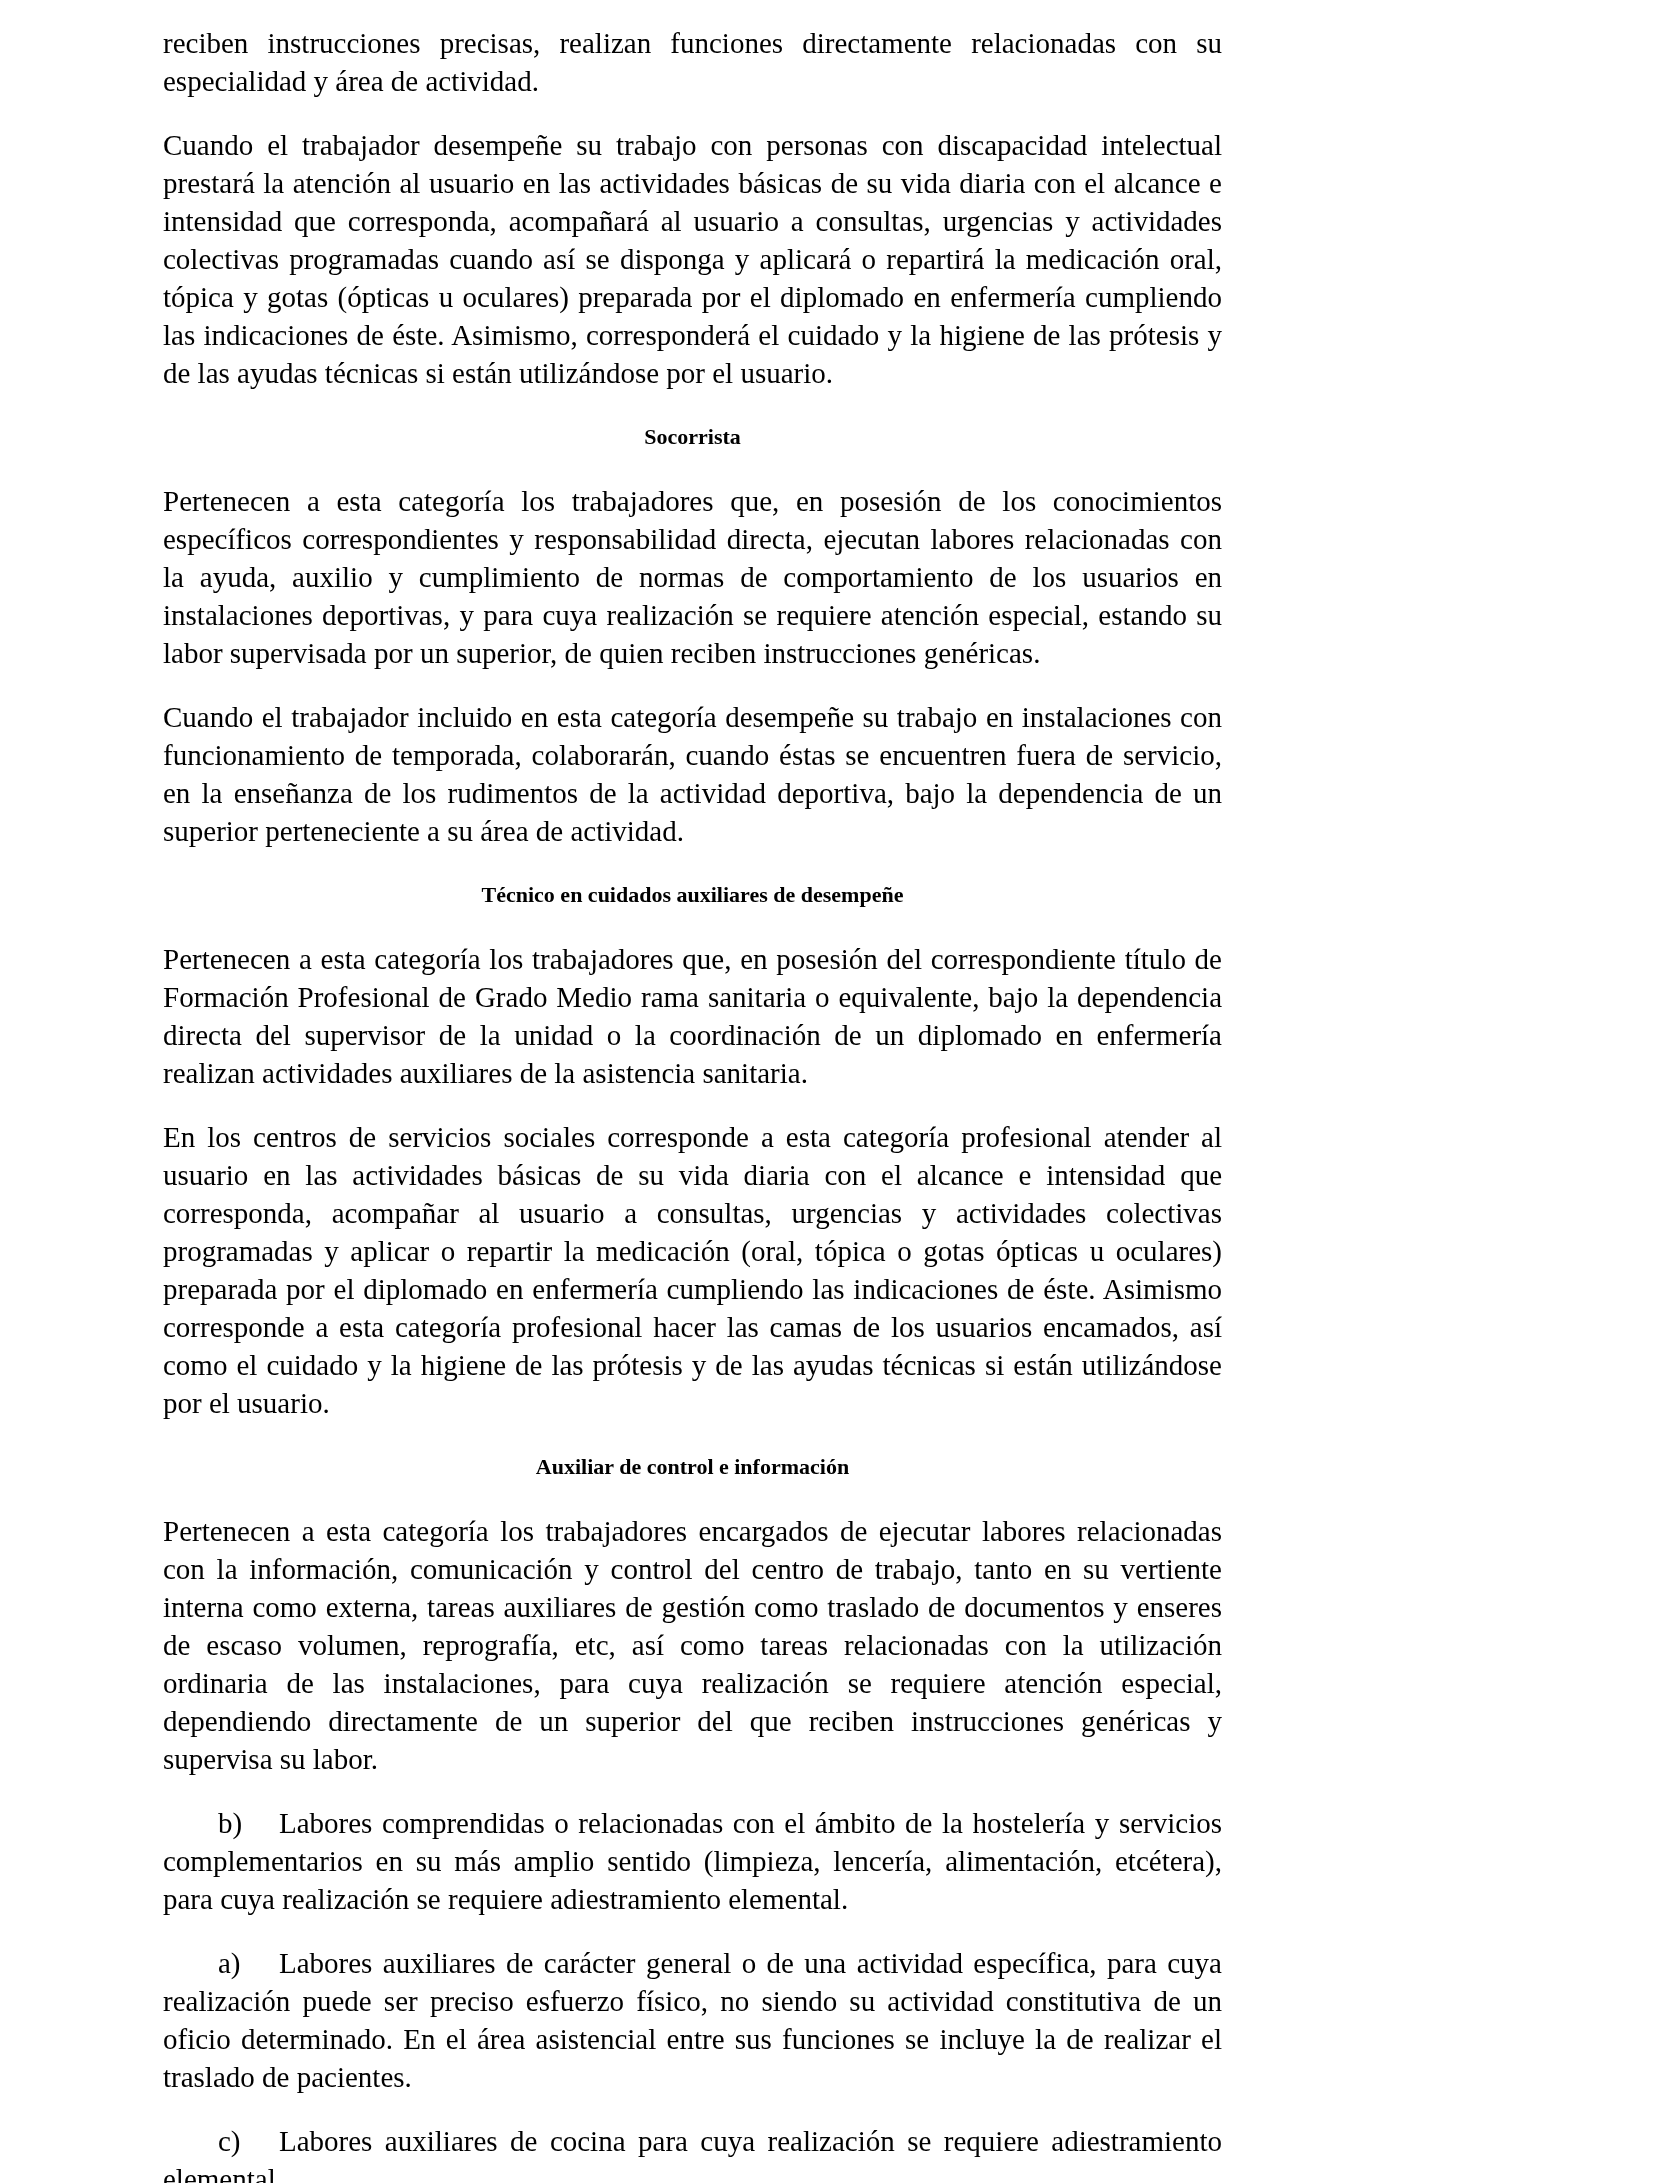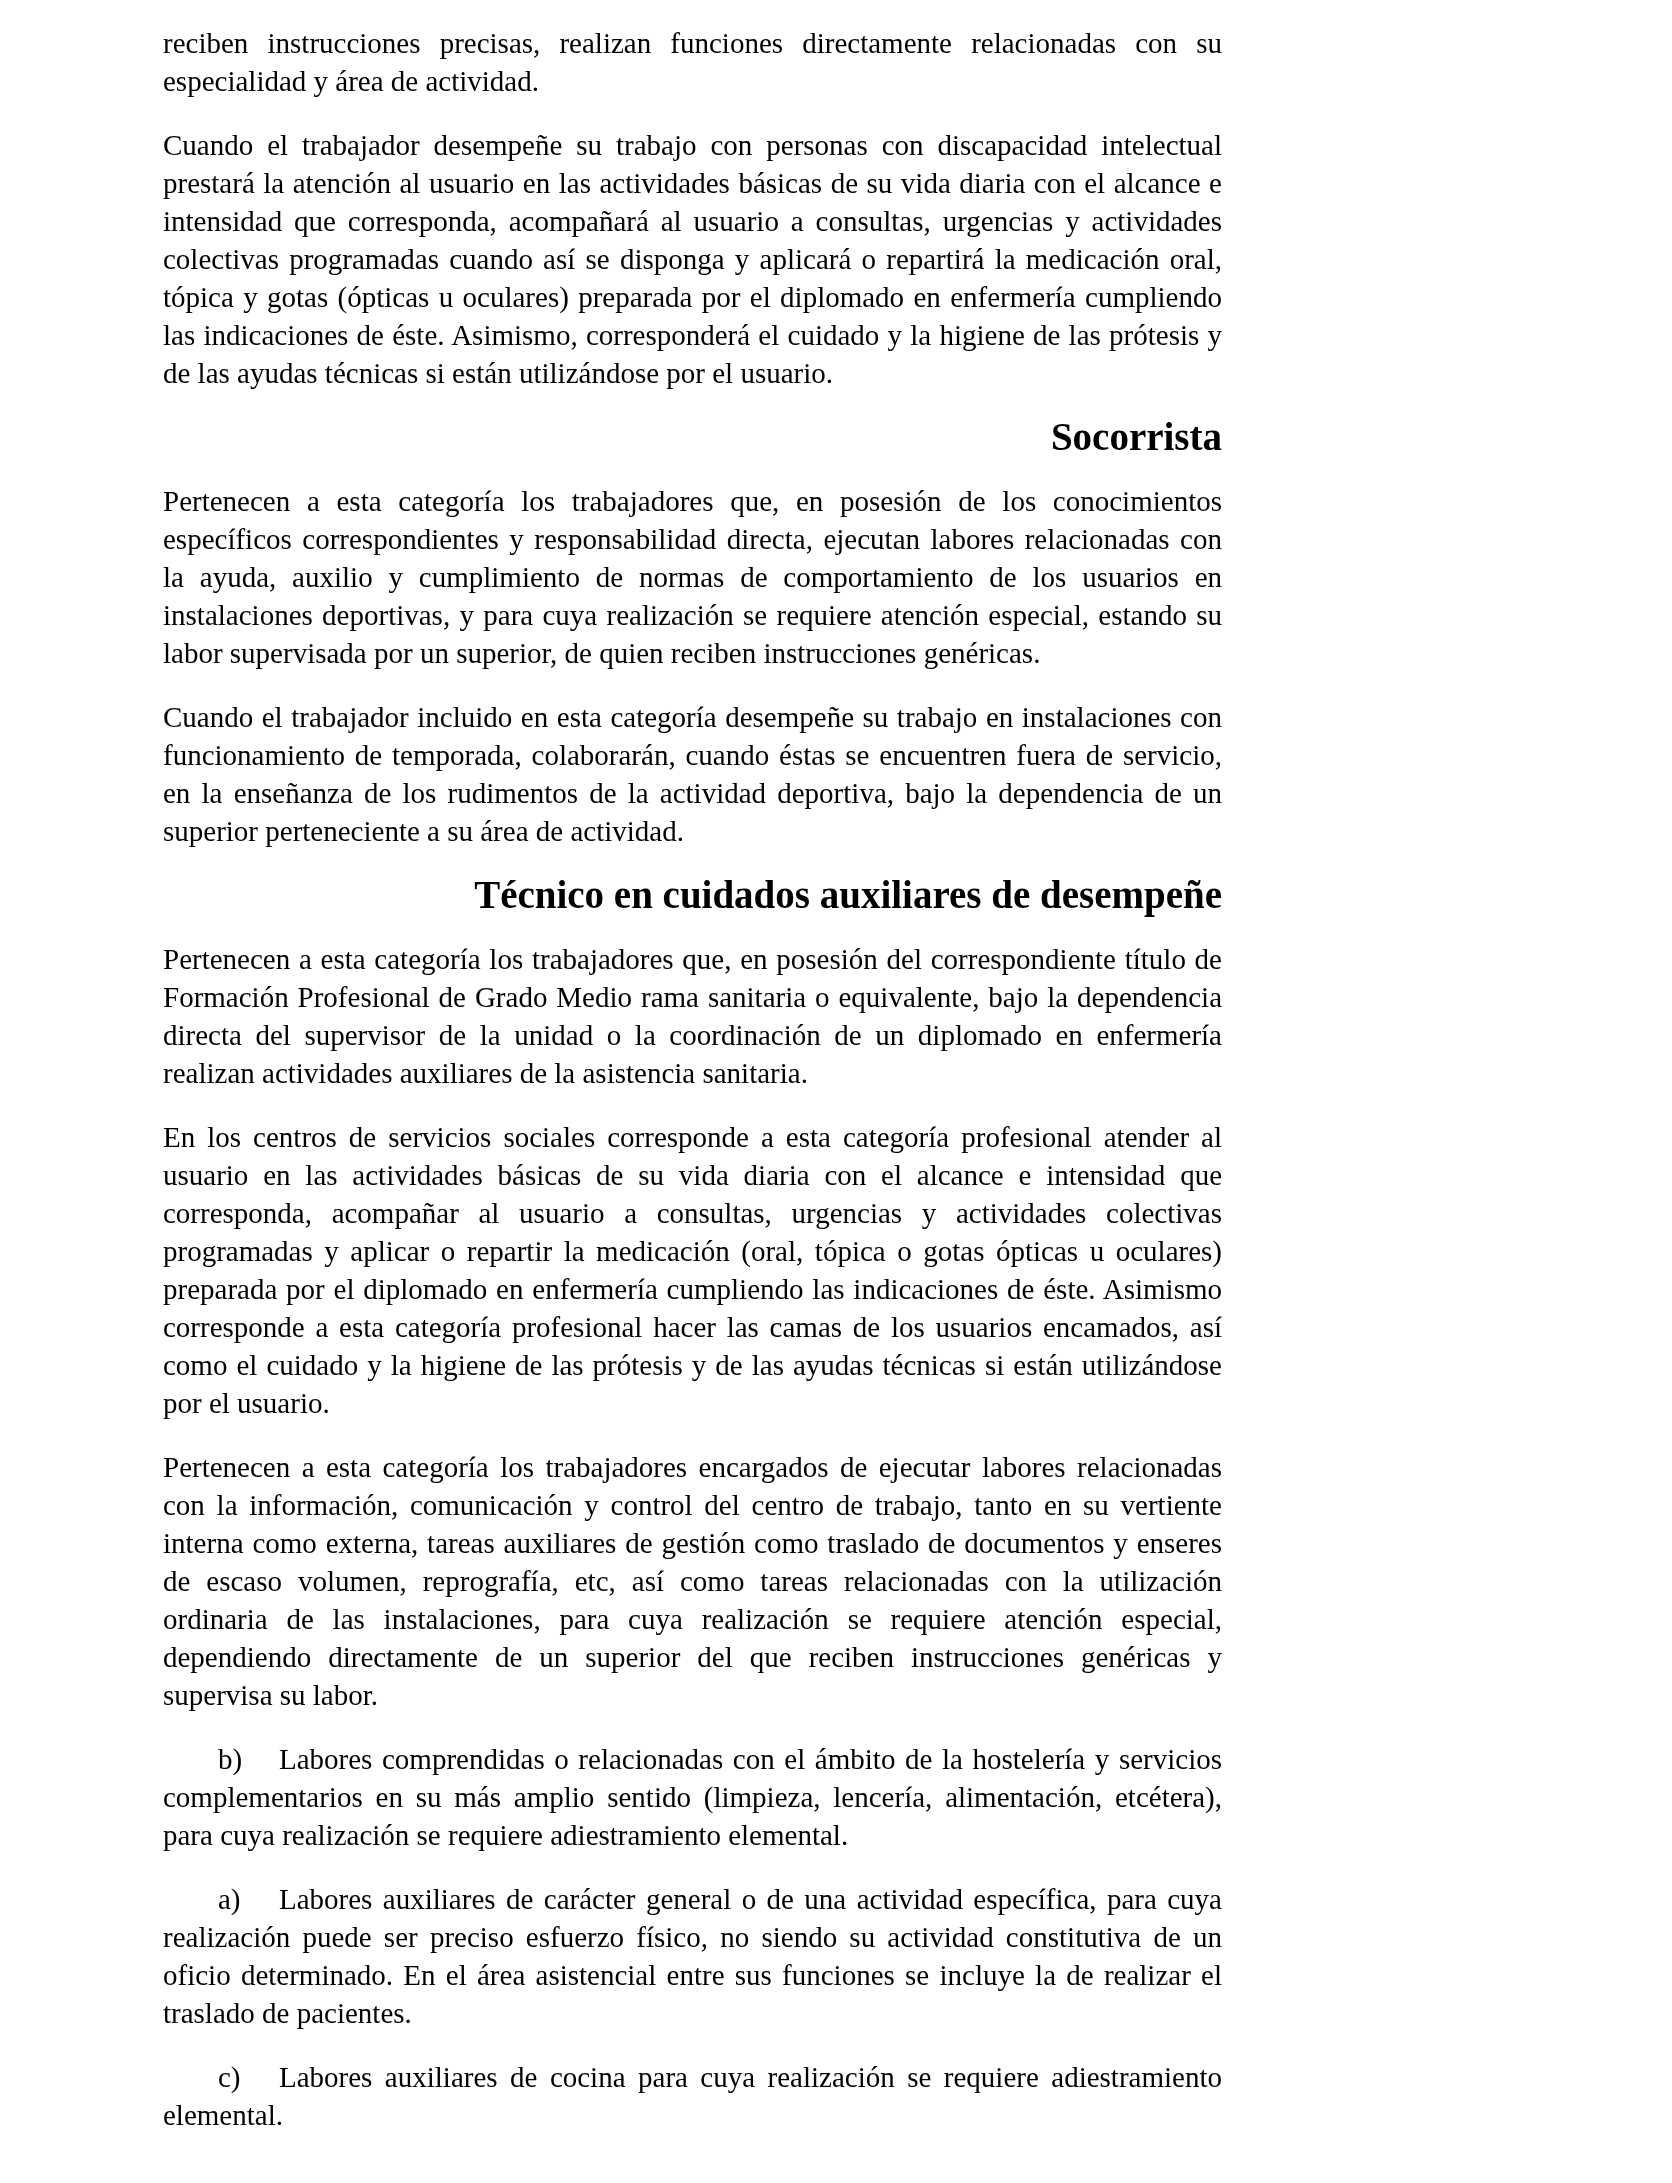--- a/index.html
+++ b/index.html
@@ -21,24 +21,24 @@
     line-height: 38px;
     overflow: hidden;
   }
   .para {
     margin: 0 0 26px 0;
     text-align: justify;
     text-justify: inter-word;
   }
   .heading {
     margin: 0 0 26px 0;
-    font-size: 39px;
+    font-size: 22px;
     line-height: 38px;
     font-weight: bold;
-    text-align: right;
+    text-align: center;
   }
   .list-item {
     margin: 0 0 26px 0;
     text-align: justify;
     text-justify: inter-word;
     text-indent: 55px;
   }
   .list-item .marker {
     display: inline-block;
     width: 61px;
@@ -59,20 +59,21 @@
   <p class="para">Pertenecen a esta categoría los trabajadores que, en posesión de los conocimientos específicos correspondientes y responsabilidad directa, ejecutan labores relacionadas con la ayuda, auxilio y cumplimiento de normas de comportamiento de los usuarios en instalaciones deportivas, y para cuya realización se requiere atención especial, estando su labor supervisada por un superior, de quien reciben instrucciones genéricas.</p>
 
   <p class="para">Cuando el trabajador incluido en esta categoría desempeñe su trabajo en instalaciones con funcionamiento de temporada, colaborarán, cuando éstas se encuentren fuera de servicio, en la enseñanza de los rudimentos de la actividad deportiva, bajo la dependencia de un superior perteneciente a su área de actividad.</p>
 
   <h2 class="heading">Técnico en cuidados auxiliares de desempeñe</h2>
 
   <p class="para">Pertenecen a esta categoría los trabajadores que, en posesión del correspondiente título de Formación Profesional de Grado Medio rama sanitaria o equivalente, bajo la dependencia directa del supervisor de la unidad o la coordinación de un diplomado en enfermería realizan actividades auxiliares de la asistencia sanitaria.</p>
 
   <p class="para">En los centros de servicios sociales corresponde a esta categoría profesional atender al usuario en las actividades básicas de su vida diaria con el alcance e intensidad que corresponda, acompañar al usuario a consultas, urgencias y actividades colectivas programadas y aplicar o repartir la medicación (oral, tópica o gotas ópticas u oculares) preparada por el diplomado en enfermería cumpliendo las indicaciones de éste. Asimismo corresponde a esta categoría profesional hacer las camas de los usuarios encamados, así como el cuidado y la higiene de las prótesis y de las ayudas técnicas si están utilizándose por el usuario.</p>
 
+  <h2 class="heading">Auxiliar de control e información</h2>
 
   <p class="para">Pertenecen a esta categoría los trabajadores encargados de ejecutar labores relacionadas con la información, comunicación y control del centro de trabajo, tanto en su vertiente interna como externa, tareas auxiliares de gestión como traslado de documentos y enseres de escaso volumen, reprografía, etc, así como tareas relacionadas con la utilización ordinaria de las instalaciones, para cuya realización se requiere atención especial, dependiendo directamente de un superior del que reciben instrucciones genéricas y supervisa su labor.</p>
 
 
 
   <p class="list-item">
     <span class="marker">b)</span><span>Labores comprendidas o relacionadas con el ámbito de la hostelería y servicios complementarios en su más amplio sentido (limpieza, lencería, alimentación, etcétera), para cuya realización se requiere adiestramiento elemental.</span>
   </p>
 
   <p class="list-item">

